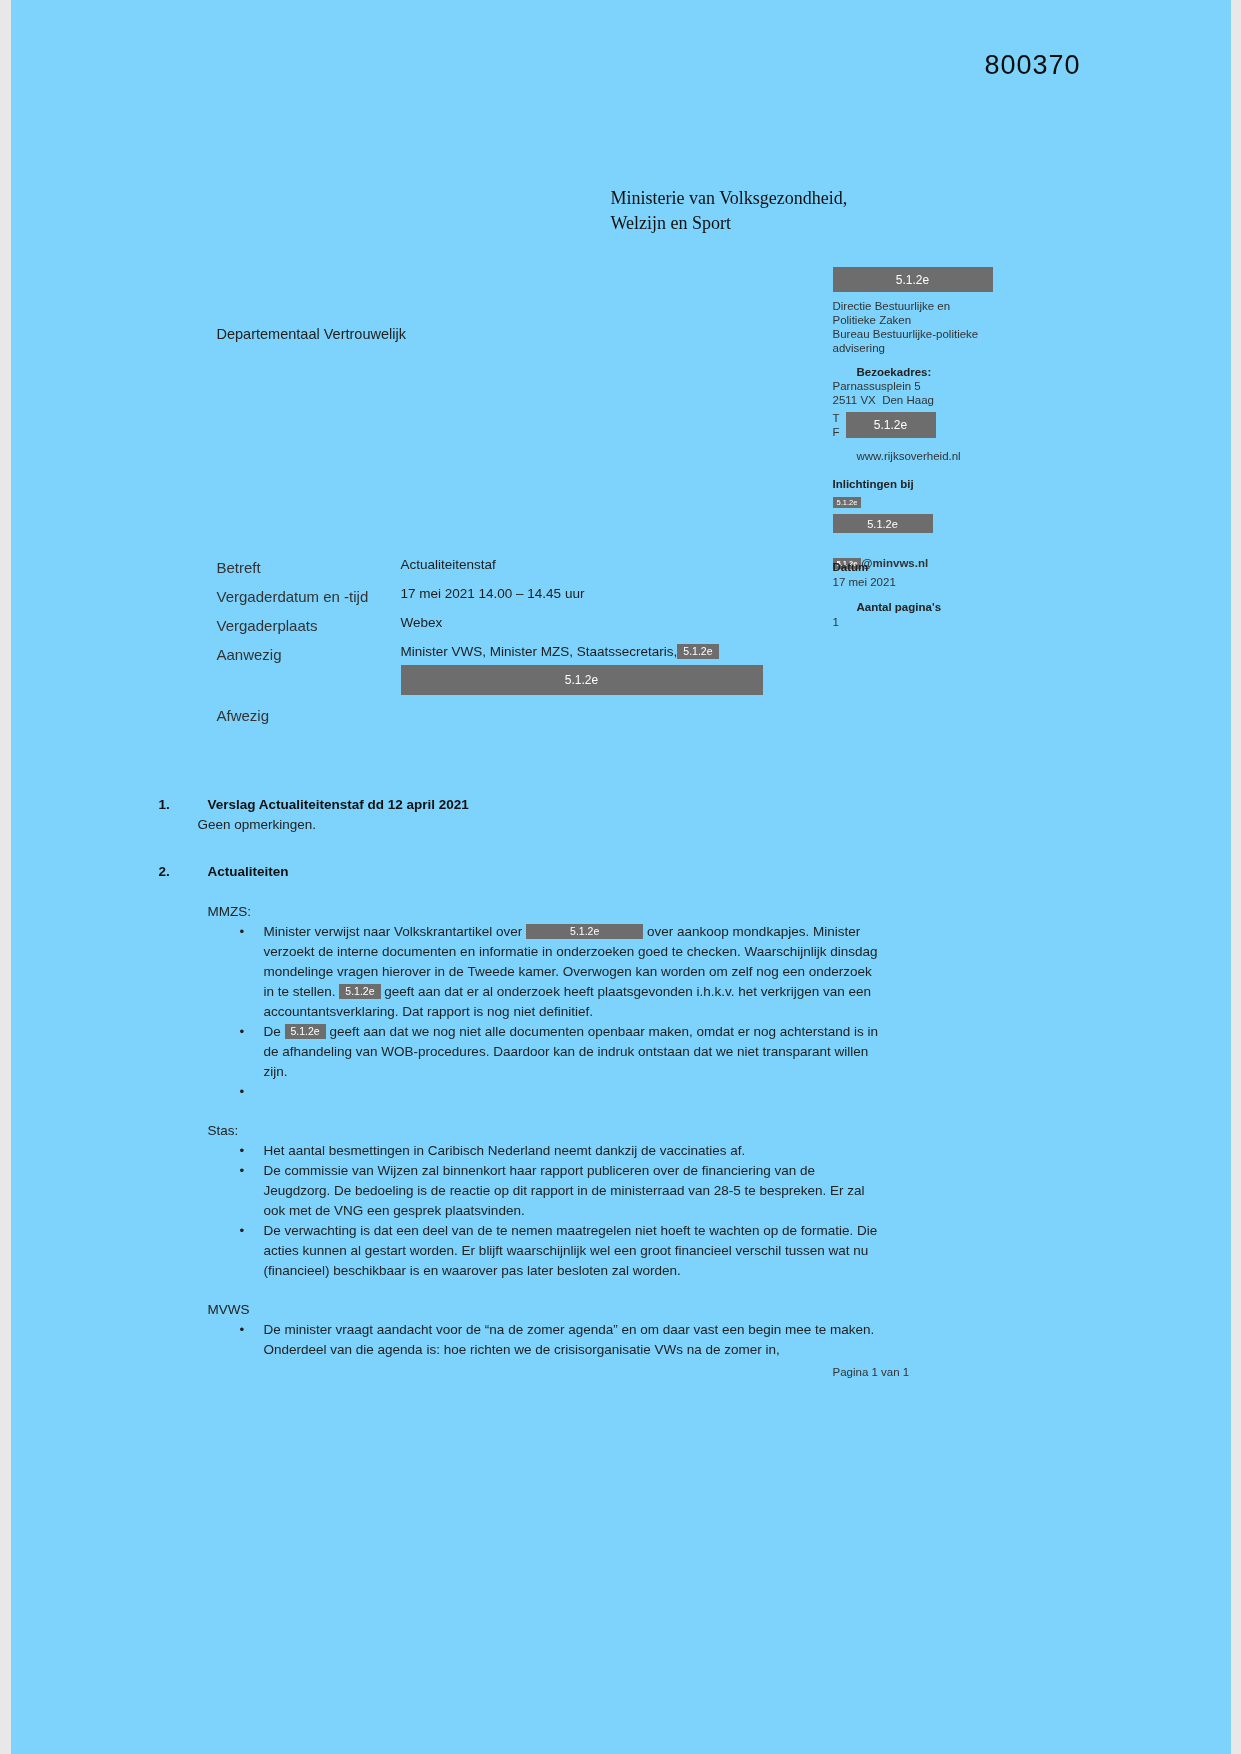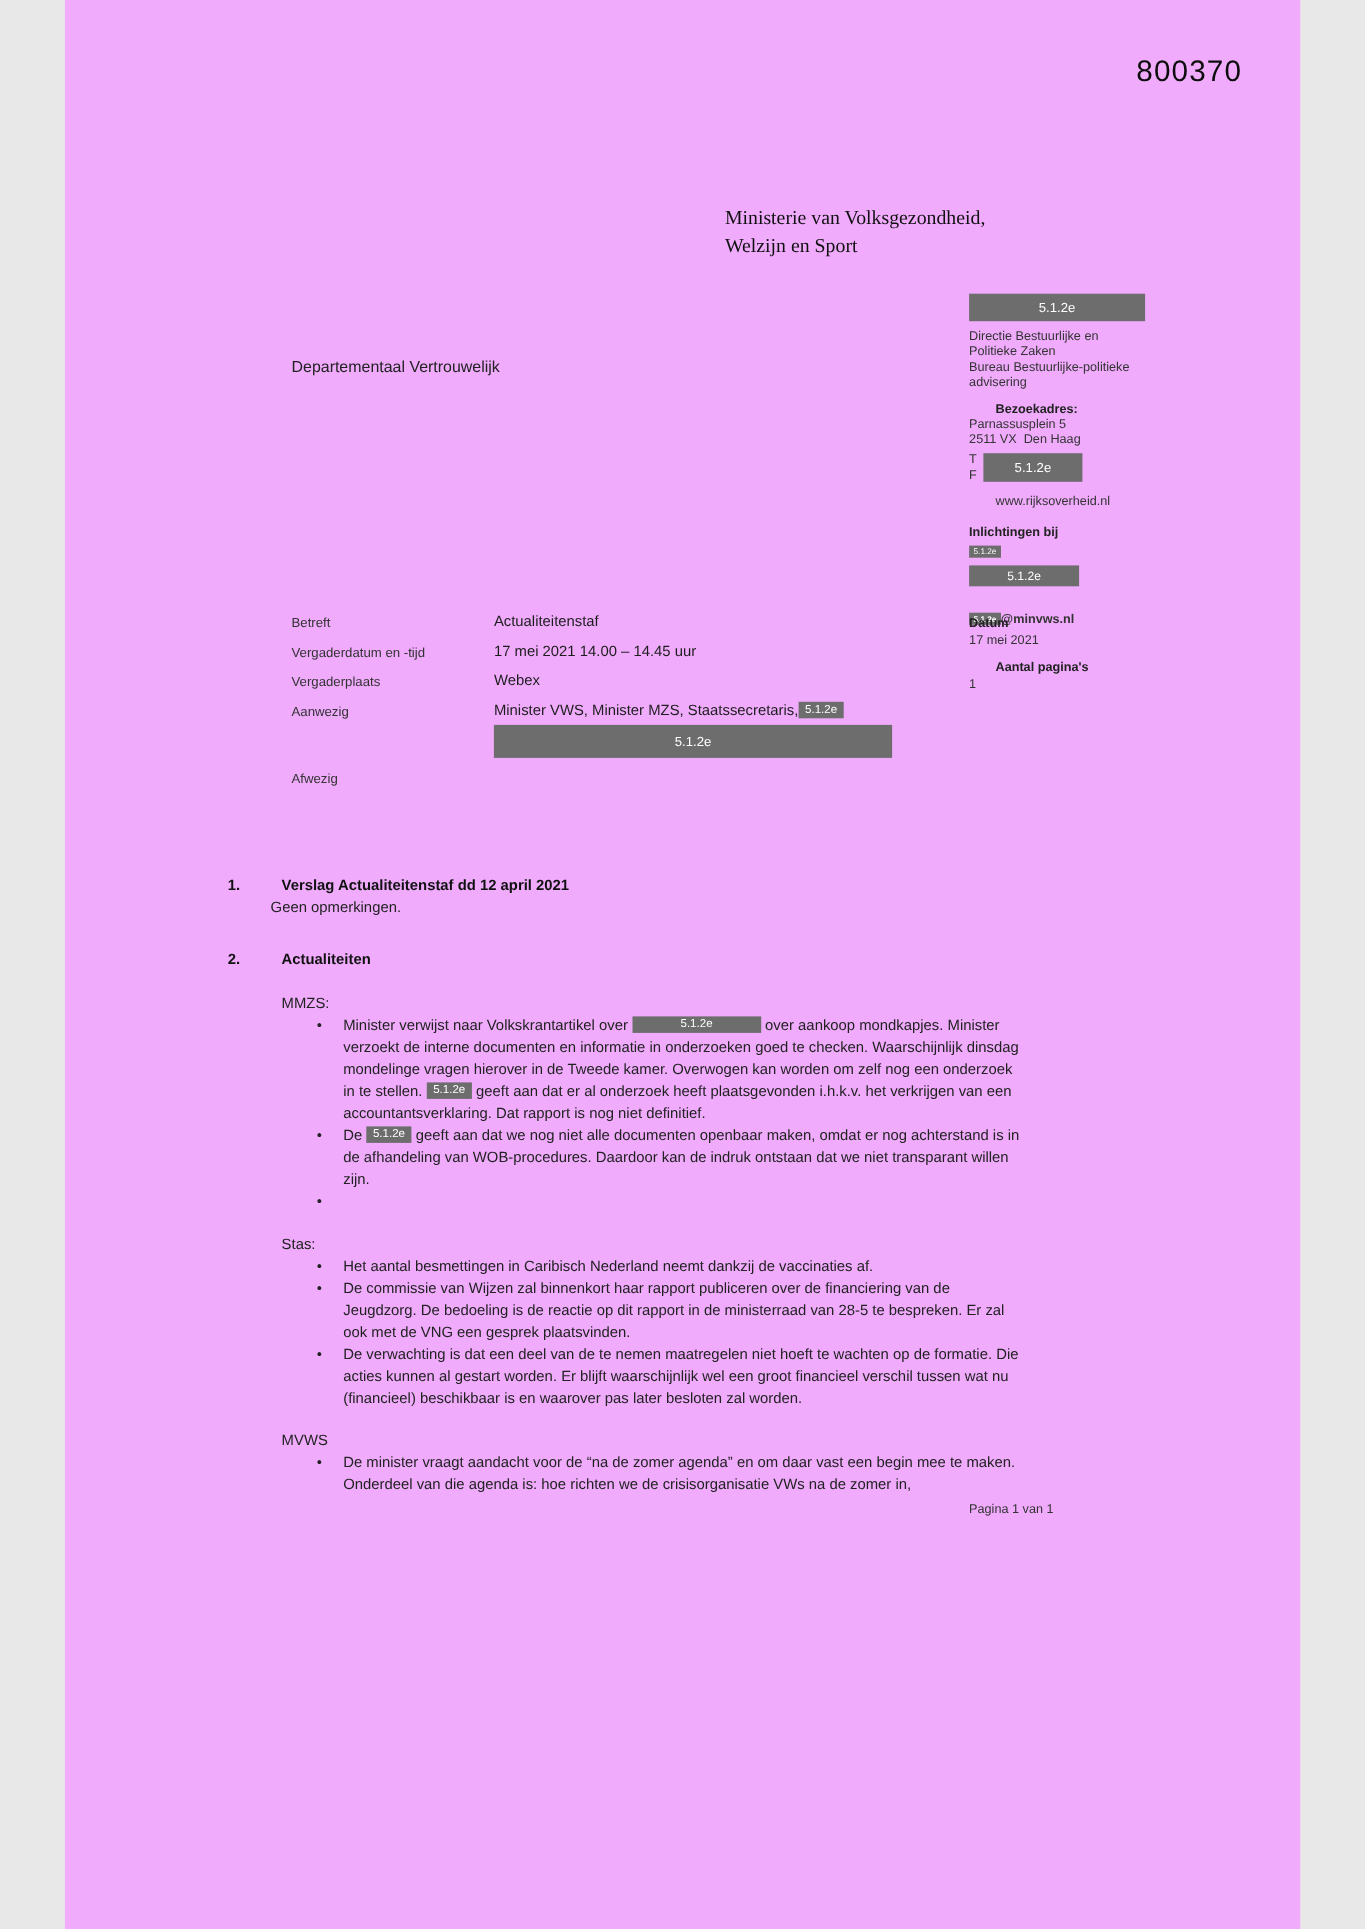--- a/index.html
+++ b/index.html
@@ -1,20 +1,20 @@
 <!DOCTYPE html>
 <html><head>
 <meta charset="utf-8">
 <style>
   * { margin:0; padding:0; box-sizing:border-box; }
   html,body { background:#e8e8e8; }
   body { font-family:"Liberation Sans","DejaVu Sans",sans-serif; }
   .page {
-    position:relative; width:1123px; height:1754px; margin:0 auto;
-    background:#f0abfc; color:#1a1a1a; overflow:hidden;
+    position:relative; width:1220px; height:1754px; margin:0 auto;
+    background:#7dd3fc; color:#1a1a1a; overflow:hidden;
   }
   .doc-number {
     position:absolute; left:974px; top:50px;
     font-size:27px; color:#0d0d0d; letter-spacing:1px;
   }
   .ministry {
     position:absolute; left:600px; top:186px;
     font-family:Liberation Serif, serif;
     font-size:18px; line-height:25px; color:#111;
   }
@@ -47,21 +47,21 @@
   .redact-box-md {
     width:100px; height:19px; background:#6d6d6d; color:#fff; font-size:11px;
     display:flex; align-items:center; justify-content:center; margin-top:5px;
   }
   .email-row { margin-top:23px;font-weight:bold; }
   .datum-block { position:absolute; left:822px; top:560px; font-size:11.5px; line-height:15px; color:#333; }
 
   
   .meta { position:absolute; left:206px; top:556px; width:600px; }
   .meta-row { display:flex; margin-bottom:9px; }
-  .meta-label { width:184px; font-size:12px; color:#333; padding-top:3px; flex:none; }
+  .meta-label { width:184px; font-size:15px; color:#333; padding-top:3px; flex:none; }
   .meta-value { font-size:13.5px; color:#1d1d1d; line-height:18px; }
   .present-bar {
     margin-top:4px; width:362px; height:30px; background:#6d6d6d; color:#fff;
     font-size:12px; display:flex; align-items:center; justify-content:center;
   }
   .afwezig-row { margin-top:8px; }
 
   
   .doc-body { position:absolute; left:148px; top:795px; width:745px; font-size:13.5px; line-height:20px; color:#222; }
   .section-head { display:flex; font-weight:bold; color:#111; }

